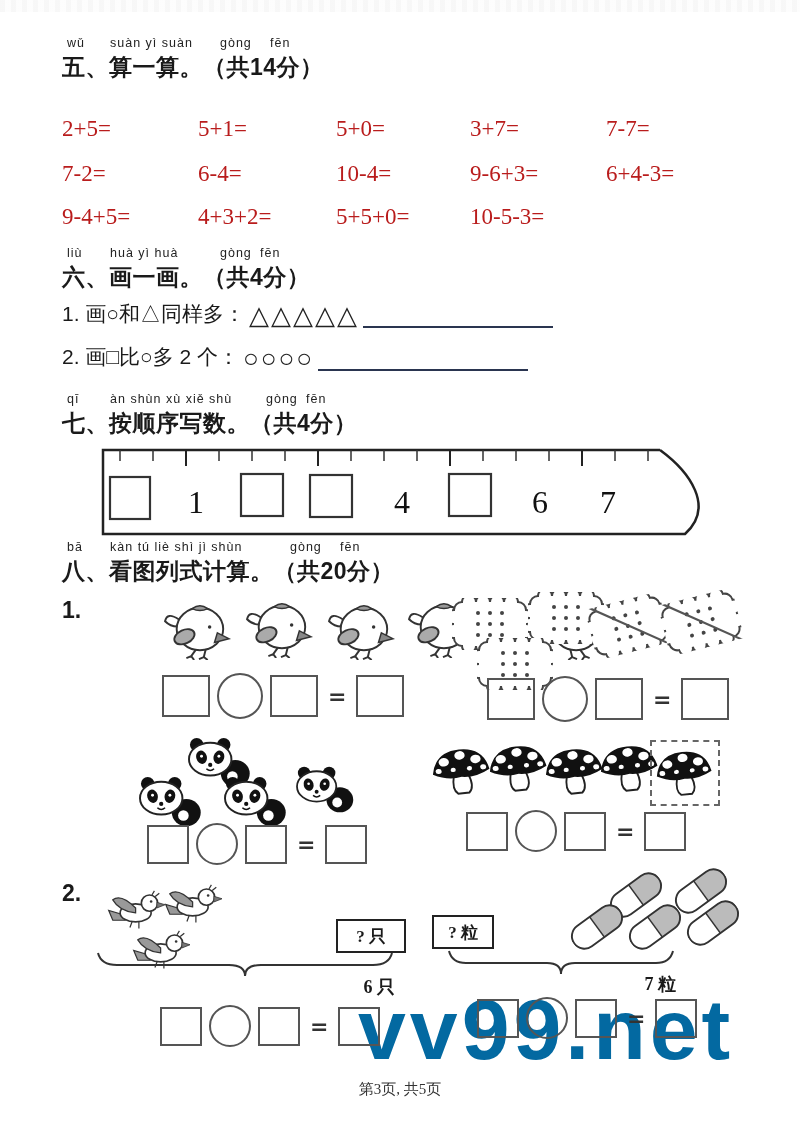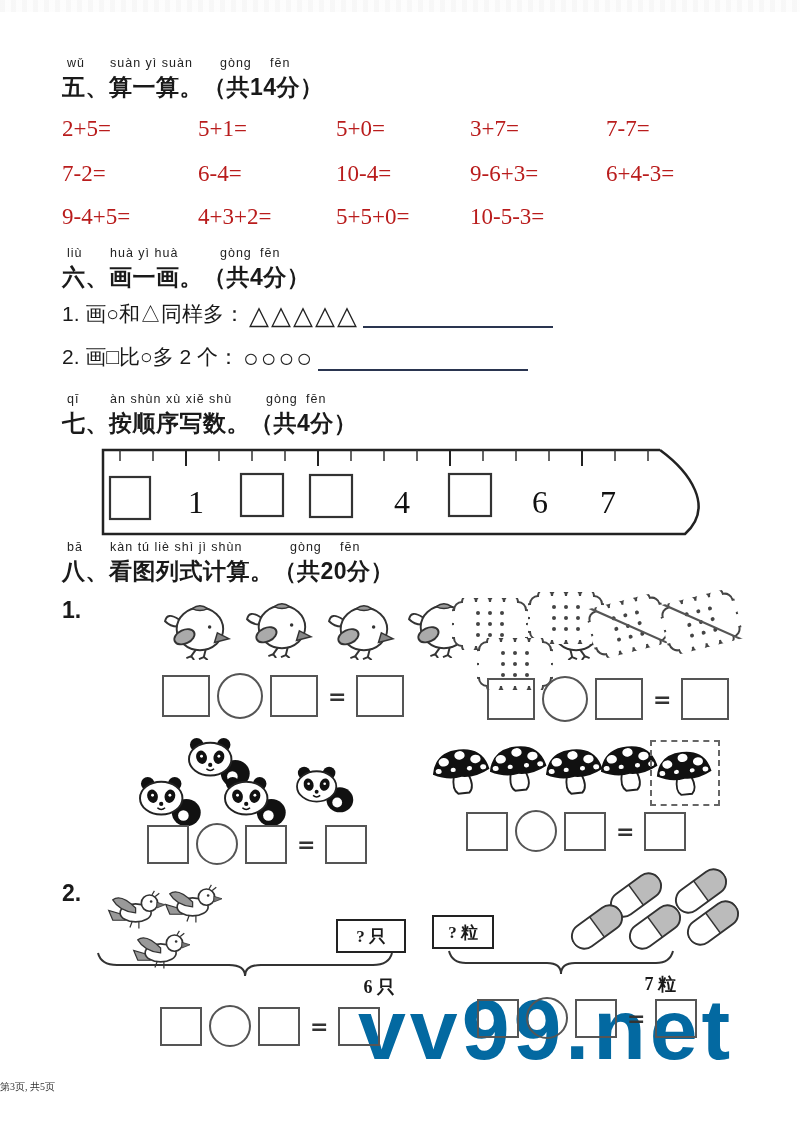--- a/index.html
+++ b/index.html
@@ -23,22 +23,22 @@
   .eq .eq-circle{width:42px;height:42px;border:2.2px solid #555;border-radius:50%;}
   .eq .eq-eq{font-size:22px;font-weight:700;color:#333;margin:0 3px;font-family:"DejaVu Sans",sans-serif;}
   .eq-sm .eq-box{width:38px;height:35px;}
   .eq-sm .eq-circle{width:38px;height:38px;}
   .qbox{position:absolute;border:2px solid #222;display:flex;align-items:center;justify-content:center;
         font-family:"Liberation Serif",serif;font-weight:700;font-size:17px;background:#fff;z-index:2;}
   .brace-label{position:absolute;text-align:right;font-family:"Liberation Serif",serif;font-weight:700;font-size:18px;}
   .dashed-box{position:absolute;border:2px dashed #666;}
   .watermark{position:absolute;z-index:0;font-weight:800;color:#0369a1;font-size:86px;
         letter-spacing:4px;line-height:1;user-select:none;}
-  .footer{position:absolute;left:0;right:0;text-align:left;font-family:"Liberation Serif",serif;
-        font-size:10px;color:#333;}
+  .footer{position:absolute;left:0;right:0;text-align:center;font-family:"Liberation Serif",serif;
+        font-size:15px;color:#333;}
   svg text{font-family:"Liberation Serif",serif;}
 </style>
 </head>
 <body>
 
 <svg width="0" height="0" style="position:absolute" aria-hidden="true">
   <defs>
     <symbol id="sym-chick" viewBox="0 0 80 64">
       <path d="M20,22 Q8,14 6,24 Q13,31 23,29 Z" fill="#fff" stroke="#333" stroke-width="2"></path>
       <ellipse cx="42" cy="32" rx="24" ry="22" fill="#fff" stroke="#333" stroke-width="2"></ellipse>
@@ -109,21 +109,21 @@
       <line x1="30" y1="1" x2="30" y2="27" stroke="#333" stroke-width="1.6"></line>
     </symbol>
   </defs>
 </svg>
 
 <div class="page">
   <div class="top-texture"></div>
 
   <div class="watermark" style="left:358px;top:986px">vv99.net</div>
 
-  <div class="heading" style="left:62px;top:56px">
+  <div class="heading" style="left:62px;top:36px">
     <div class="pinyin-row" style="width:260px">
       <span style="left:5px">wǔ</span>
       <span style="left:48px">suàn yì suàn</span>
       <span style="left:158px">gòng</span>
       <span style="left:208px">fēn</span>
     </div>
     <div class="sec-title">五、算一算。（共14分）</div>
   </div>
 
   <span class="expr" style="left:62px;top:116px">2+5=</span>

